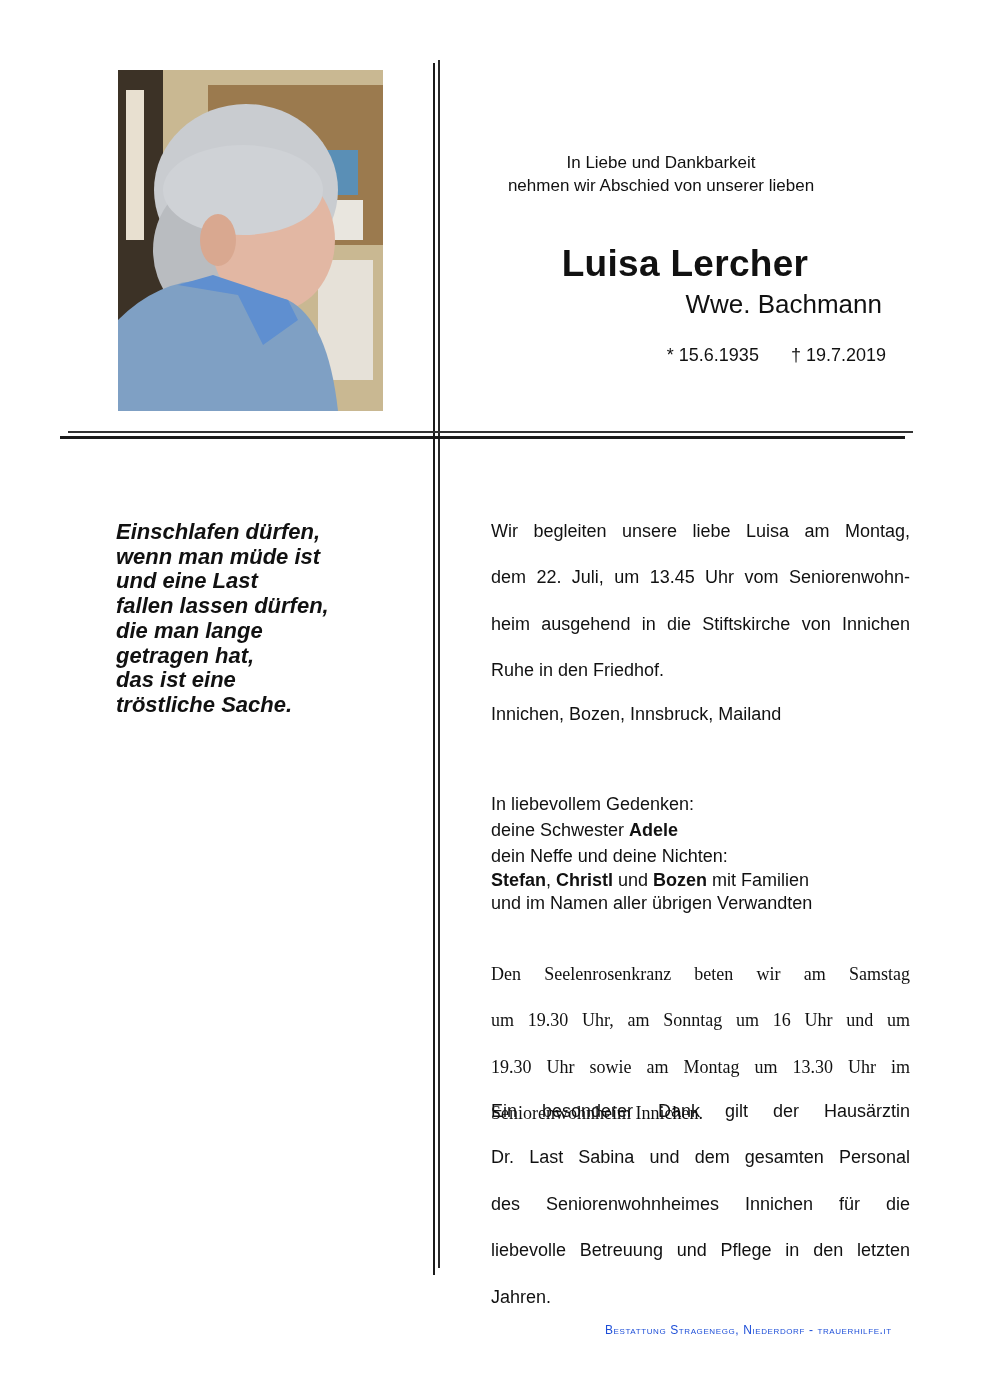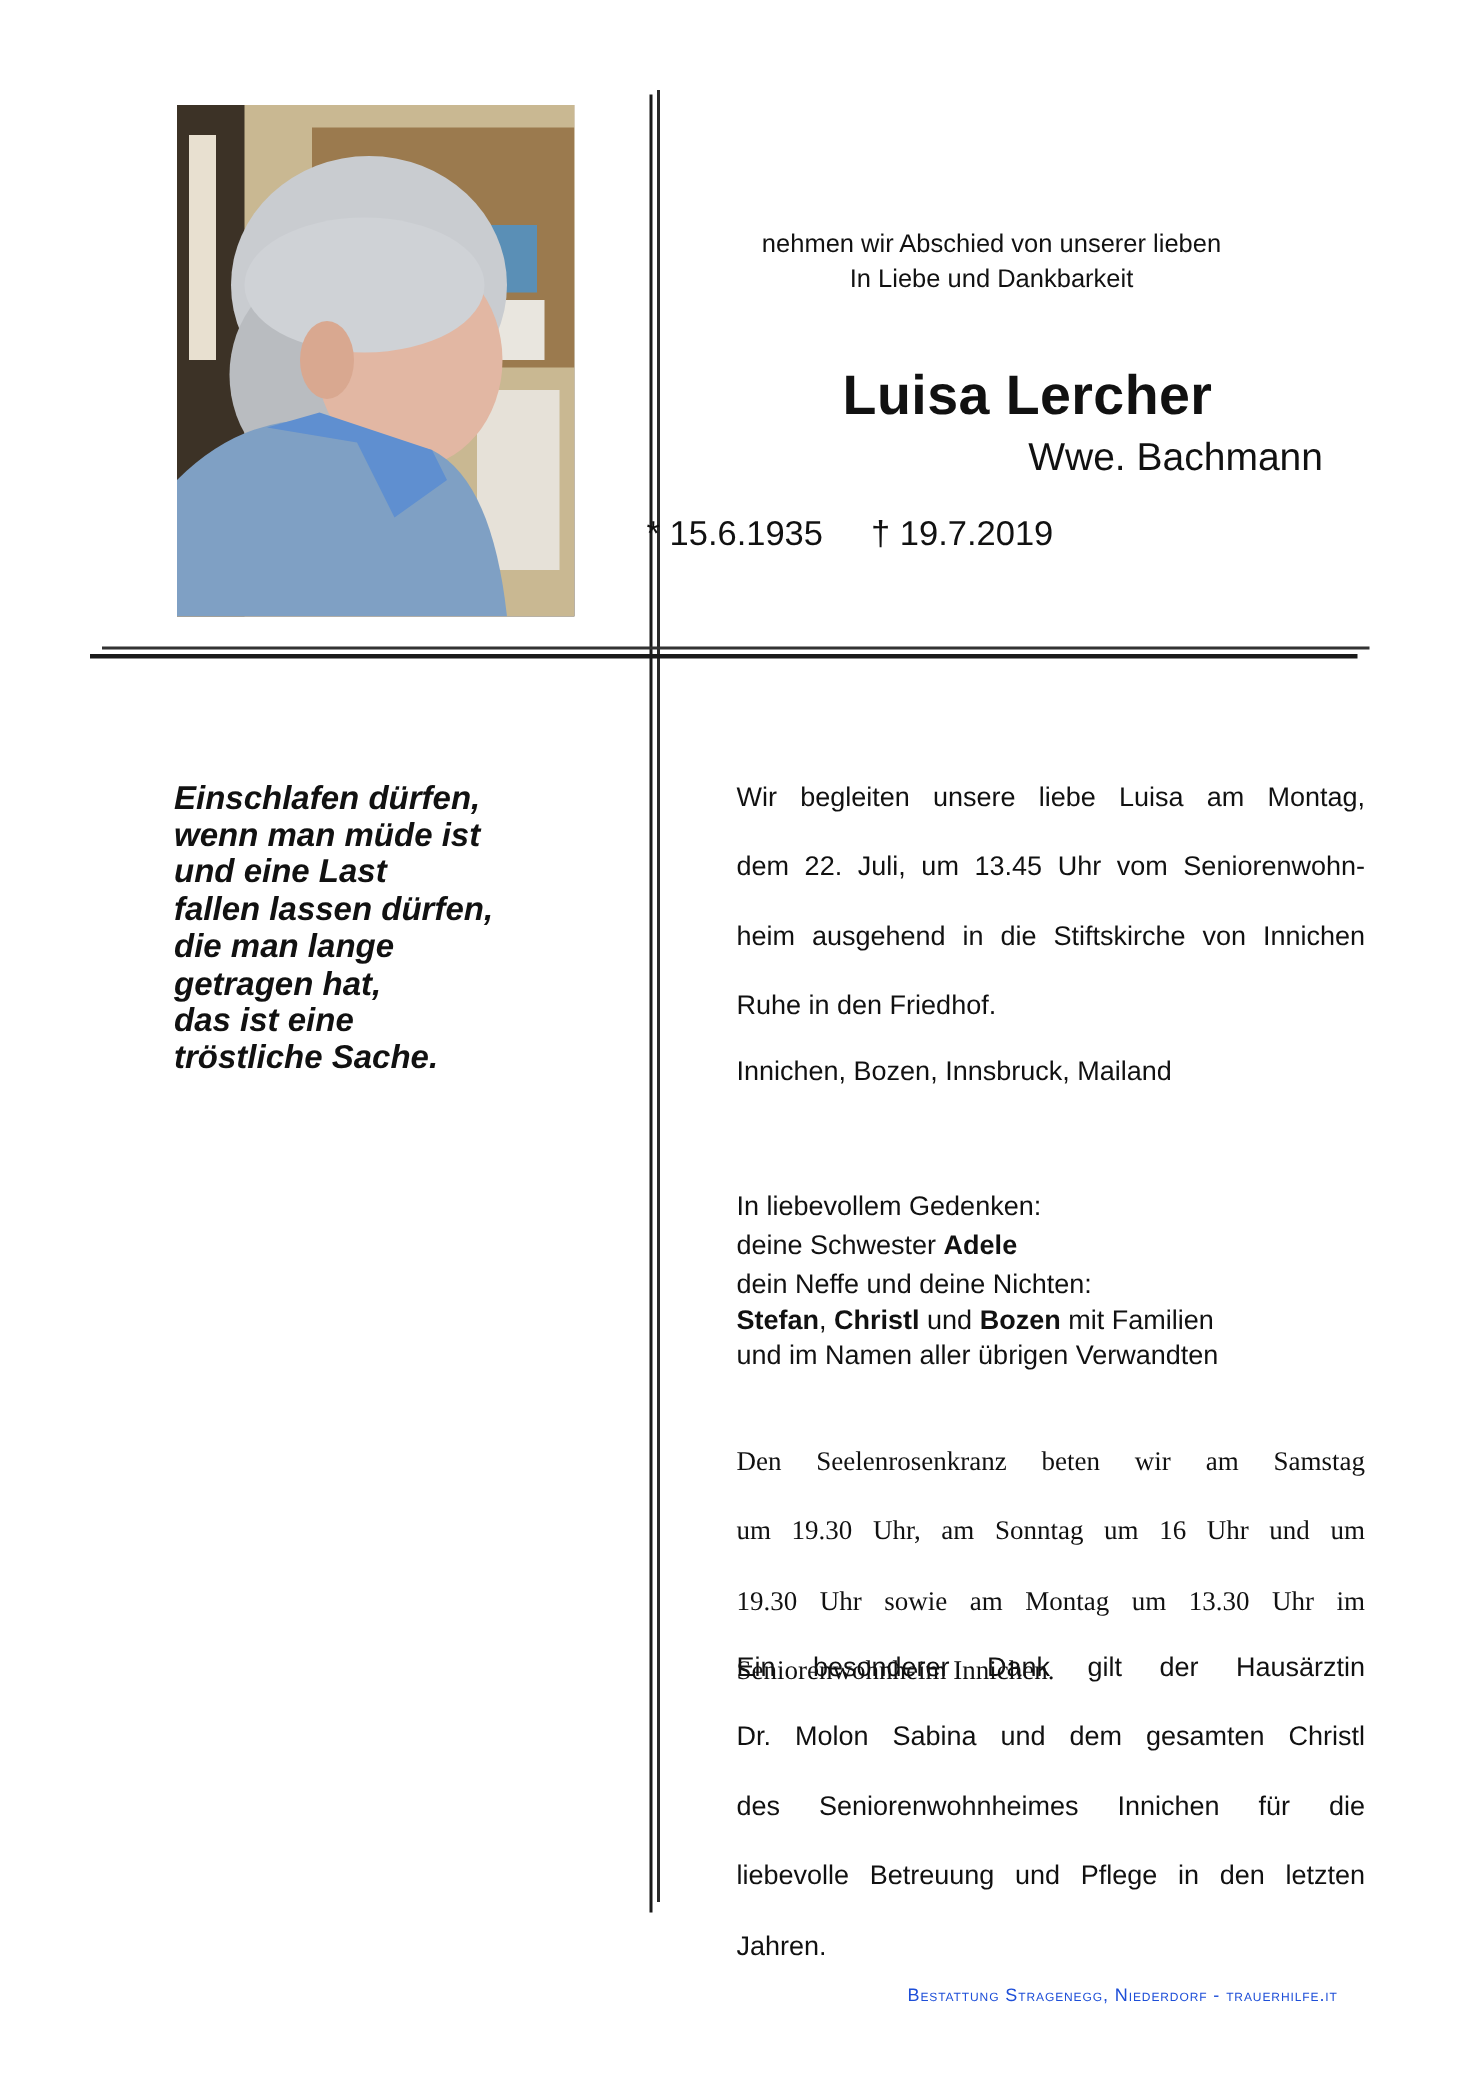--- a/index.html
+++ b/index.html
@@ -19,22 +19,22 @@
              background: linear-gradient(180deg, #bca883 0%, #9a8a6c 40%, #6e6250 100%); }
     .photo svg { display: block; width: 100%; height: 100%; }
 
     
     .intro { position: absolute; left: 440px; width: 442px; top: 151px; text-align: center;
              font-size: 17px; line-height: 23px; }
     .name { position: absolute; left: 440px; width: 442px; top: 242px; text-align: center;
             font-size: 37px; font-weight: bold; line-height: 44px; letter-spacing: 0.3px; margin-left: 24px; }
     .maiden { position: absolute; left: 440px; width: 442px; top: 288px; text-align: right;
               font-size: 26px; line-height: 32px; }
-    .dates { position: absolute; left: 415px; width: 442px; top: 343px; text-align: left;
-             font-size: 23px; line-height: 24px; word-spacing: 0; }
+    .dates { position: absolute; left: 460px; width: 442px; top: 343px; text-align: right;
+             font-size: 18px; line-height: 24px; word-spacing: 0; }
     .dates span { margin: 0 16px; }
 
     
     .quote { position: absolute; left: 116px; top: 520px; width: 300px;
              font-size: 22px; line-height: 24.7px; font-weight: bold; font-style: italic; }
     .quote div { white-space: nowrap; }
 
     
     .para { position: absolute; left: 491px; width: 419px; font-size: 18px; line-height: 23.2px;
             text-align: justify; }
@@ -74,22 +74,22 @@
     <ellipse cx="155" cy="170" rx="62" ry="72" fill="#e2b7a3"></ellipse>
     <ellipse cx="125" cy="120" rx="80" ry="45" fill="#cfd2d6"></ellipse>
     <ellipse cx="100" cy="170" rx="18" ry="26" fill="#d9a890"></ellipse>
 
     <path d="M0 341 L0 250 Q40 210 90 210 L170 230 Q210 250 220 341 Z" fill="#7fa0c4"></path>
     <path d="M60 215 L120 225 L145 275 L180 250 L170 230 L95 205 Z" fill="#5f8fd0"></path>
   </svg>
 </div>
 
 <div class="intro">
+  <div>In Liebe und Dankbarkeit</div>
   <div>nehmen wir Abschied von unserer lieben</div>
-  <div>In Liebe und Dankbarkeit</div>
 </div>
 <div class="name">Luisa Lercher</div>
 <div class="maiden">Wwe. Bachmann</div>
 <div class="dates">
   <span>* 15.6.1935</span><span>† 19.7.2019</span>
 </div>
 
 <div class="quote">
   <div>Einschlafen dürfen,</div>
   <div>wenn man müde ist</div>
@@ -120,19 +120,19 @@
 
 <div class="para p4">
   <div class="justify-last">Den Seelenrosenkranz beten wir am Samstag</div>
   <div class="justify-last">um 19.30 Uhr, am Sonntag um 16 Uhr und um</div>
   <div class="justify-last">19.30 Uhr sowie am Montag um 13.30 Uhr im</div>
   <div>Seniorenwohnheim Innichen.</div>
 </div>
 
 <div class="para p5">
   <div class="justify-last">Ein besonderer Dank gilt der Hausärztin</div>
-  <div class="justify-last">Dr. Molon Sabina und dem gesamten Christl</div>
+  <div class="justify-last">Dr. Last Sabina und dem gesamten Personal</div>
   <div class="justify-last">des Seniorenwohnheimes Innichen für die</div>
   <div class="justify-last">liebevolle Betreuung und Pflege in den letzten</div>
   <div>Jahren.</div>
 </div>
 
 <div class="footer">Bestattung Stragenegg, Niederdorf - trauerhilfe.it</div>
 
 </body></html>

